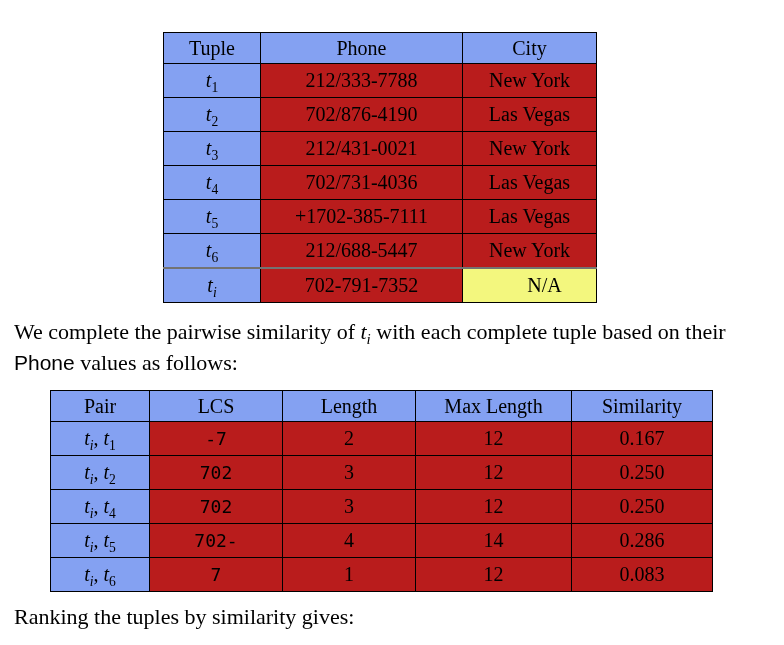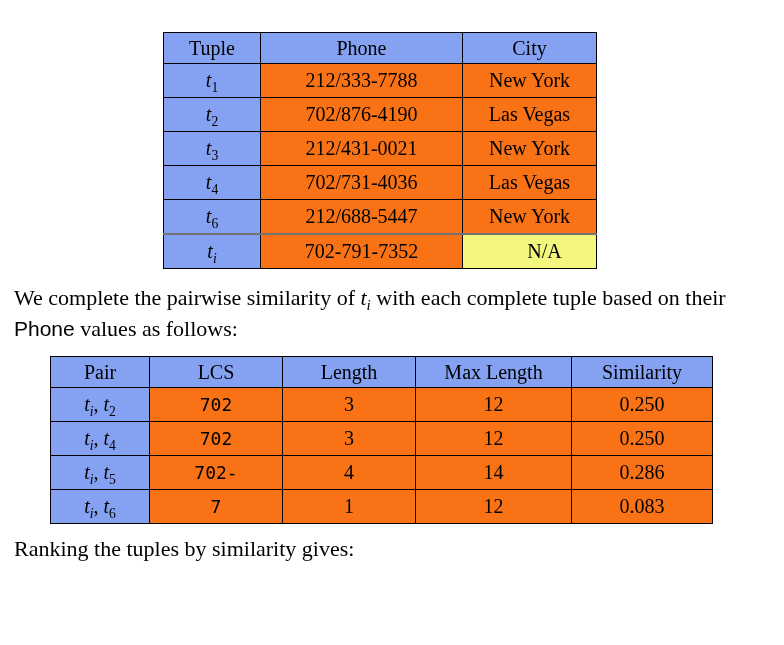--- a/index.html
+++ b/index.html
@@ -9,21 +9,21 @@
     font-family: "Liberation Serif", "DejaVu Serif", serif;
   }
   table { border-collapse: collapse; table-layout: fixed; }
   th, td {
     border: 1px solid #000;
     text-align: center; vertical-align: middle;
     font-weight: 400; font-size: 20px;
     padding: 0 6px; overflow: hidden; white-space: nowrap;
   }
   thead th { background: var(--header-blue, #84a1f2); height: 30px; }
-  tbody td { height: 33px; background: #f97316; }
+  tbody td { height: 33px; background: #b91c1c; }
   td.rowhead { background: var(--header-blue, #84a1f2); }
   td.na { background: var(--highlight-yellow, #f3f77e); padding-left: 36px; }
   tr.sep-row td { border-top: 2px solid #737373; }
   sub { font-size: 68%; line-height: 0; }
   .math { font-style: normal; }
   .math i, .mathspan i { font-style: italic; }
   .mono { font-family: "DejaVu Sans Mono", "Liberation Mono", monospace; font-size: 18px; }
   .t1 { margin: 32px 0 4px 163px; }
   .t2 { margin: 12px 0 4px 50px; }
   .t1 col.c-tuple { width: 97px; }
@@ -71,20 +71,25 @@
         <td class="rowhead math"><i>t</i><sub>3</sub></td>
         <td>212/431-0021</td>
         <td>New York</td>
       </tr>
       <tr>
         <td class="rowhead math"><i>t</i><sub>4</sub></td>
         <td>702/731-4036</td>
         <td>Las Vegas</td>
       </tr>
       <tr>
+        <td class="rowhead math"><i>t</i><sub>5</sub></td>
+        <td>+1702-385-7111</td>
+        <td>Las Vegas</td>
+      </tr>
+      <tr>
         <td class="rowhead math"><i>t</i><sub>6</sub></td>
         <td>212/688-5447</td>
         <td>New York</td>
       </tr>
       <tr class="sep-row">
         <td class="rowhead math"><i>t</i><sub><i>i</i></sub></td>
         <td>702-791-7352</td>
         <td class="na">N/A</td>
       </tr>
     </tbody>
@@ -103,20 +108,27 @@
     <thead>
       <tr>
         <th>Pair</th>
         <th>LCS</th>
         <th>Length</th>
         <th>Max Length</th>
         <th>Similarity</th>
       </tr>
     </thead>
     <tbody>
+      <tr>
+        <td class="rowhead math"><i>t</i><sub><i>i</i></sub>, <i>t</i><sub>1</sub></td>
+        <td class="mono">-7</td>
+        <td>2</td>
+        <td>12</td>
+        <td>0.167</td>
+      </tr>
       <tr>
         <td class="rowhead math"><i>t</i><sub><i>i</i></sub>, <i>t</i><sub>2</sub></td>
         <td class="mono">702</td>
         <td>3</td>
         <td>12</td>
         <td>0.250</td>
       </tr>
       <tr>
         <td class="rowhead math"><i>t</i><sub><i>i</i></sub>, <i>t</i><sub>4</sub></td>
         <td class="mono">702</td>

